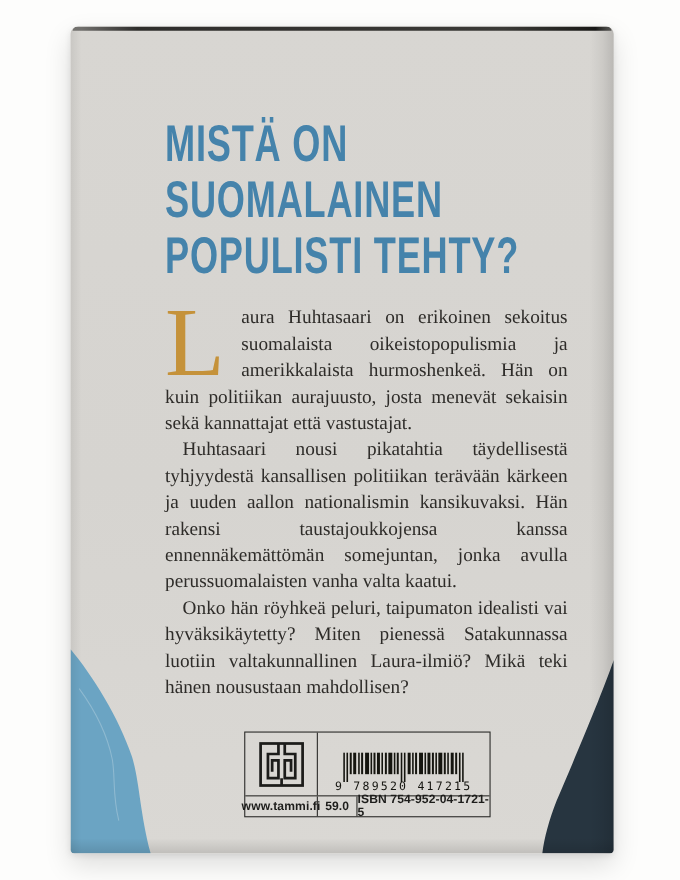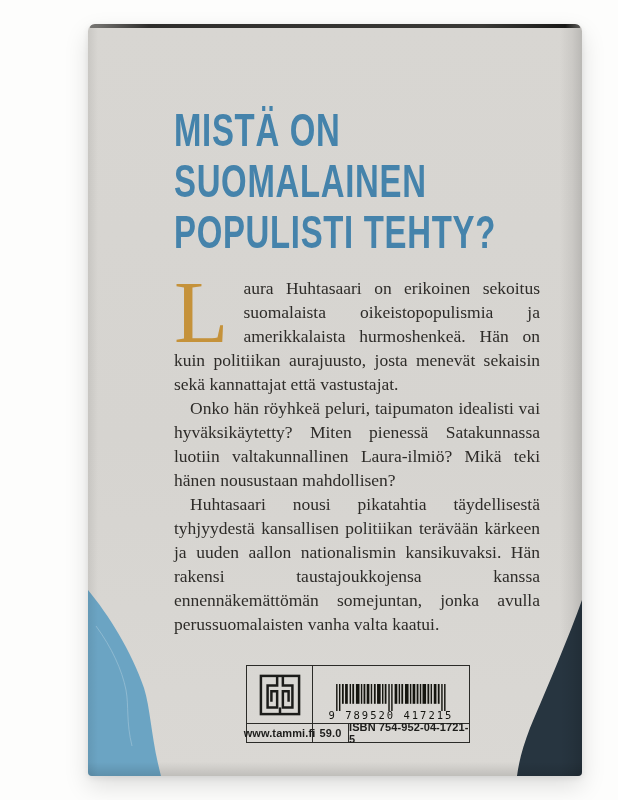--- a/index.html
+++ b/index.html
@@ -3,21 +3,21 @@
 <meta charset="utf-8">
 <style>
   html,body{margin:0;padding:0;}
   body{
     width:618px;height:800px;
     background:#fdfdfc;
     font-family:"Liberation Sans",sans-serif;
     position:relative;
     overflow:hidden;
   }
-  .stage{position:absolute;inset:0;margin-left:24px;}
+  .stage{position:absolute;inset:0;}
   .book{
     position:absolute;left:64px;top:24px;width:494px;height:752px;
     background:linear-gradient(180deg,#d8d6d2 0%,#d6d4d0 55%,#dad8d4 100%);
     border-radius:7px 7px 4px 4px;
     box-shadow:0 10px 24px rgba(0,0,0,.13),0 2px 6px rgba(0,0,0,.08);
     overflow:hidden;
   }
   
   .top-edge{
     position:absolute;left:2px;right:2px;top:0;height:4px;
@@ -106,22 +106,22 @@
     </svg>
 
     <h1 class="heading" style="color:#4583ab;">
       <div>MISTÄ ON</div>
       <div>SUOMALAINEN</div>
       <div>POPULISTI TEHTY?</div>
     </h1>
 
     <div class="blurb">
       <p><span class="dropcap" style="color:#c5923a;">L</span><span>aura Huhtasaari on erikoinen sekoitus suomalaista oikeistopopulismia ja amerikkalaista hurmoshenkeä. Hän on kuin politiikan aurajuusto, josta menevät sekaisin sekä kannattajat että vastustajat.</span></p>
+      <p class="indent">Huhtasaari nousi pikatahtia täydellisestä tyhjyydestä kansallisen politiikan terävään kärkeen ja uuden aallon nationalismin kansikuvaksi. Hän rakensi taustajoukkojensa kanssa ennennäkemättömän somejuntan, jonka avulla perussuomalaisten vanha valta kaatui.</p>
       <p class="indent">Onko hän röyhkeä peluri, taipumaton idealisti vai hyväksikäytetty? Miten pienessä Satakunnassa luotiin valtakunnallinen Laura-ilmiö? Mikä teki hänen nousustaan mahdollisen?</p>
-      <p class="indent">Huhtasaari nousi pikatahtia täydellisestä tyhjyydestä kansallisen politiikan terävään kärkeen ja uuden aallon nationalismin kansikuvaksi. Hän rakensi taustajoukkojensa kanssa ennennäkemättömän somejuntan, jonka avulla perussuomalaisten vanha valta kaatui.</p>
     </div>
 
     <div class="barcode-box">
       <div class="bc-top">
         <div class="cell logo-cell">
           <svg width="42" height="42" viewBox="0 0 44 44" aria-hidden="true">
             <g fill="none" stroke="#1c1c1a" stroke-width="2.6">
               <rect x="2" y="2" width="40" height="40"></rect>
               <path d="M19 2 L19 12 L9 12 L9 35 L19 35 L19 18 L13 18 L13 29"></path>
               <path d="M25 2 L25 12 L35 12 L35 35 L25 35 L25 18 L31 18 L31 29"></path>

